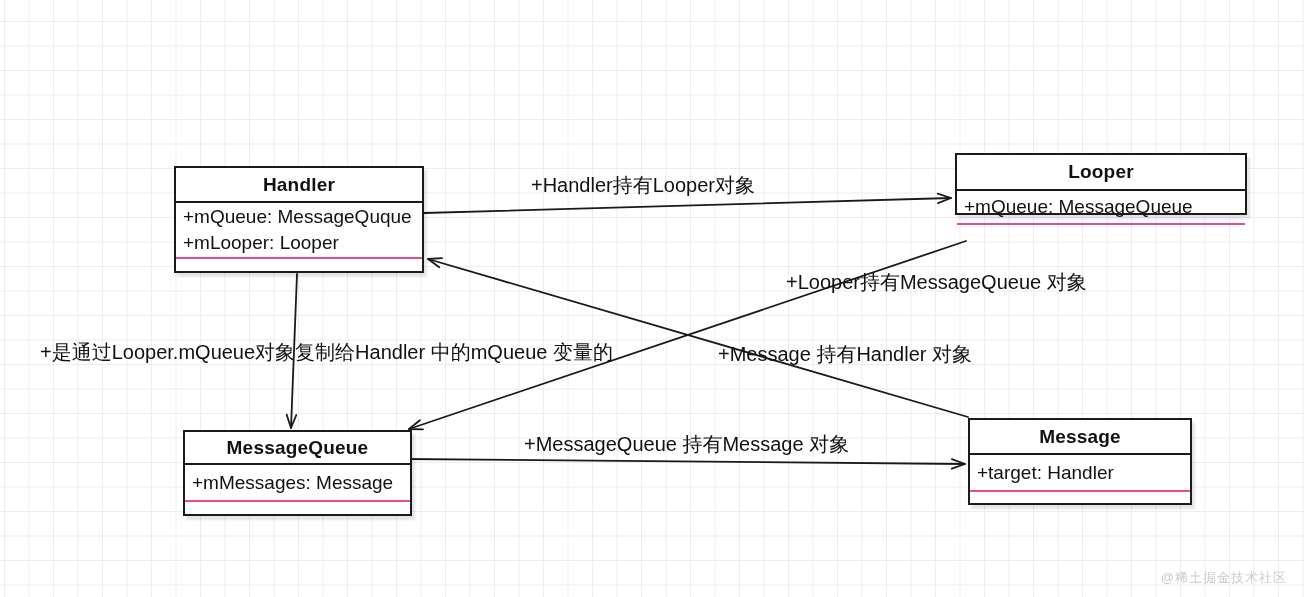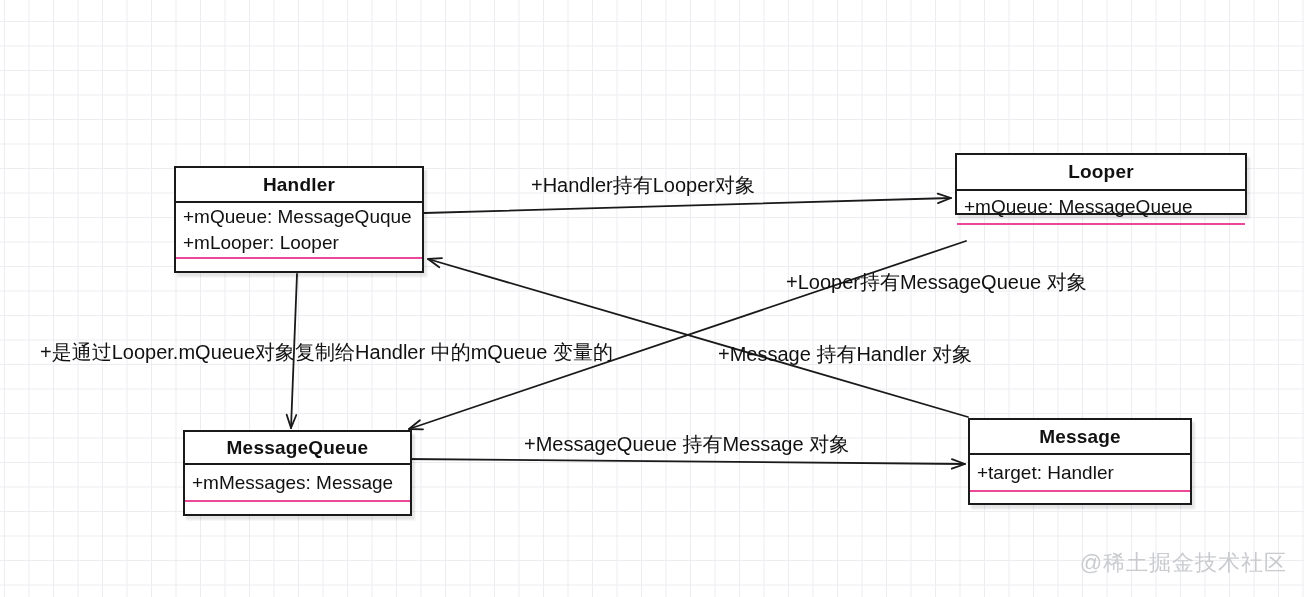--- a/index.html
+++ b/index.html
@@ -33,22 +33,22 @@
     flex:none; display:flex; flex-direction:column; justify-content:center;
     border-bottom:2px solid #ec4899;
     font-size:19px; padding-left:7px;
   }
   .uml-attr-row { line-height:26px; white-space:nowrap; }
   .uml-footer { flex:1; }
   .edge-label {
     position:absolute; font-size:20px; color:#111111; white-space:nowrap;
   }
   .watermark {
-    position:absolute; right:17px; bottom:19px;
-    font-size:22px; color:#c9cbcf; letter-spacing:1px;
+    position:absolute; right:17px; bottom:10px;
+    font-size:13px; color:#c9cbcf; letter-spacing:1px;
   }
 </style>
 </head>
 <body>
 
 <div class="canvas">
 
   <svg class="edges" width="1304" height="597" viewBox="0 0 1304 597">
     <g>
       <line x1="424" y1="213" x2="951" y2="198"></line>

